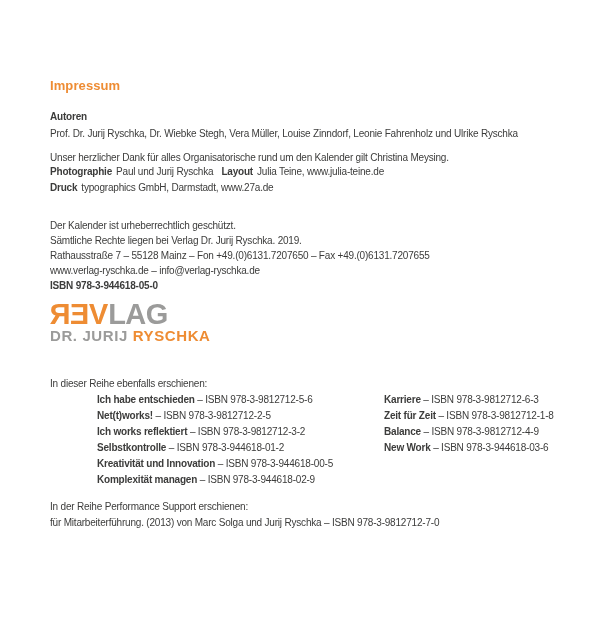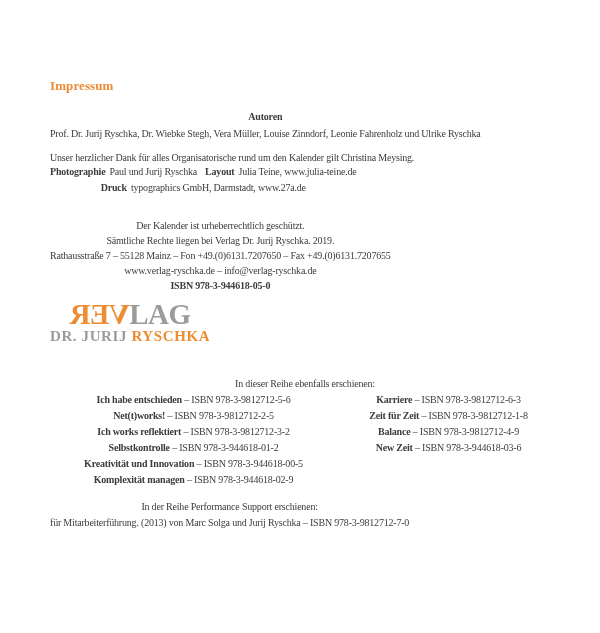--- a/index.html
+++ b/index.html
@@ -1,26 +1,25 @@
 <!DOCTYPE html>
 <html><head>
 <meta charset="utf-8">
 <style>
   html,body { margin:0; padding:0; background:#ffffff; }
   .page {
     position:relative;
     width:600px; height:633px;
     background:#ffffff;
-    font-family:Liberation Serif, serif;
+    font-family:Liberation Sans, sans-serif;
     font-size:10px;
     line-height:15px;
     letter-spacing:-0.2px;
     color:#3C3C3B;
     overflow:hidden;
-    text-align:center;
   }
   .abs { position:absolute; left:50px; }
   .b { font-weight:700; }
   .nowrap { white-space:nowrap; }
 
   .heading {
     top:79px;
     font-size:13px; line-height:14px;
     font-weight:700;
     letter-spacing:0.1px;
@@ -51,21 +50,21 @@
     font-size:15px; line-height:14px;
     font-weight:700;
     letter-spacing:0.6px;
     color:#9B9B9A;
     white-space:nowrap;
   }
   .logo-sub .orange { color:#EE8C33; }
 
   .series-block { top:375px; width:510px; }
   .series-intro { line-height:17px; }
-  .series-columns { display:flex; }
+  .series-columns { display:flex;margin-left:47px; }
   .series-col-left { width:287px; flex:0 0 287px; }
   .series-col-right { flex:1; }
   .book { line-height:16px; white-space:nowrap; }
 
   .performance-block { top:499px; line-height:16.2px; }
 </style>
 </head>
 <body>
 
 <div class="page">
@@ -109,21 +108,21 @@
           <div class="book"><span class="b">Net(t)works!</span><span> – ISBN 978-3-9812712-2-5</span></div>
           <div class="book"><span class="b">Ich works reflektiert</span><span> – ISBN 978-3-9812712-3-2</span></div>
           <div class="book"><span class="b">Selbstkontrolle</span><span> – ISBN 978-3-944618-01-2</span></div>
           <div class="book"><span class="b">Kreativität und Innovation</span><span> – ISBN 978-3-944618-00-5</span></div>
           <div class="book"><span class="b">Komplexität managen</span><span> – ISBN 978-3-944618-02-9</span></div>
         </div>
       <div class="series-col-right">
           <div class="book"><span class="b">Karriere</span><span> – ISBN 978-3-9812712-6-3</span></div>
           <div class="book"><span class="b">Zeit für Zeit</span><span> – ISBN 978-3-9812712-1-8</span></div>
           <div class="book"><span class="b">Balance</span><span> – ISBN 978-3-9812712-4-9</span></div>
-          <div class="book"><span class="b">New Zeit</span><span> – ISBN 978-3-944618-03-6</span></div>
+          <div class="book"><span class="b">New Work</span><span> – ISBN 978-3-944618-03-6</span></div>
         </div>
     </div>
   </div>
 
   <div class="abs performance-block">
     <div class="nowrap">In der Reihe Performance Support erschienen:</div>
     <div class="nowrap">für Mitarbeiterführung. (2013) von Marc Solga und Jurij Ryschka – ISBN 978-3-9812712-7-0</div>
   </div>
 
 </div>

